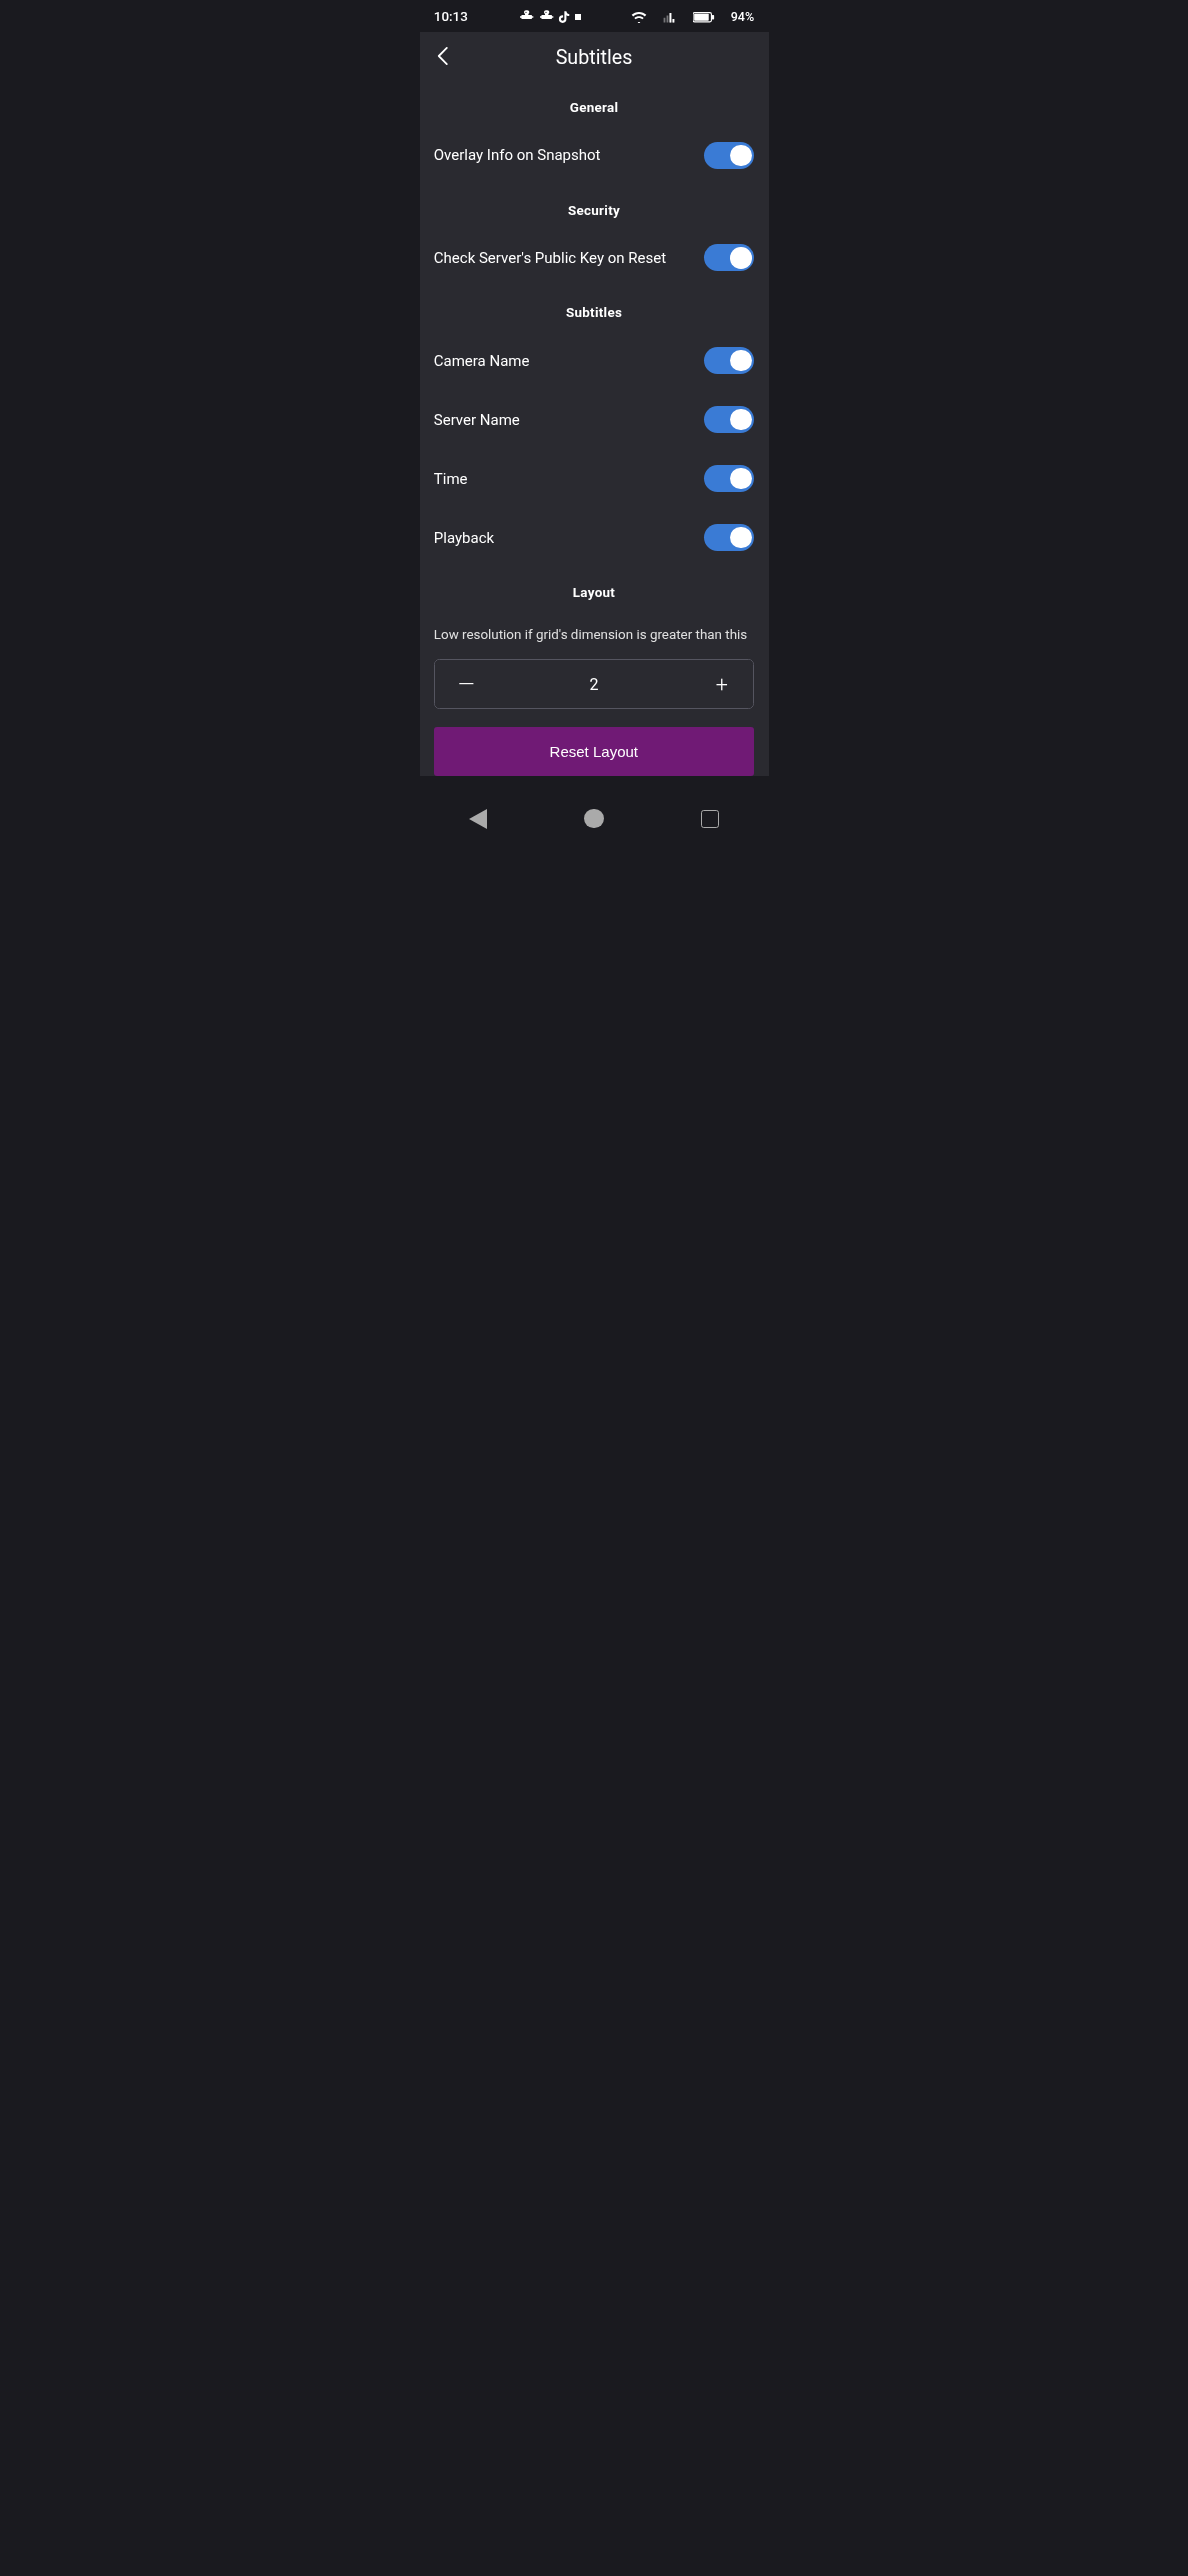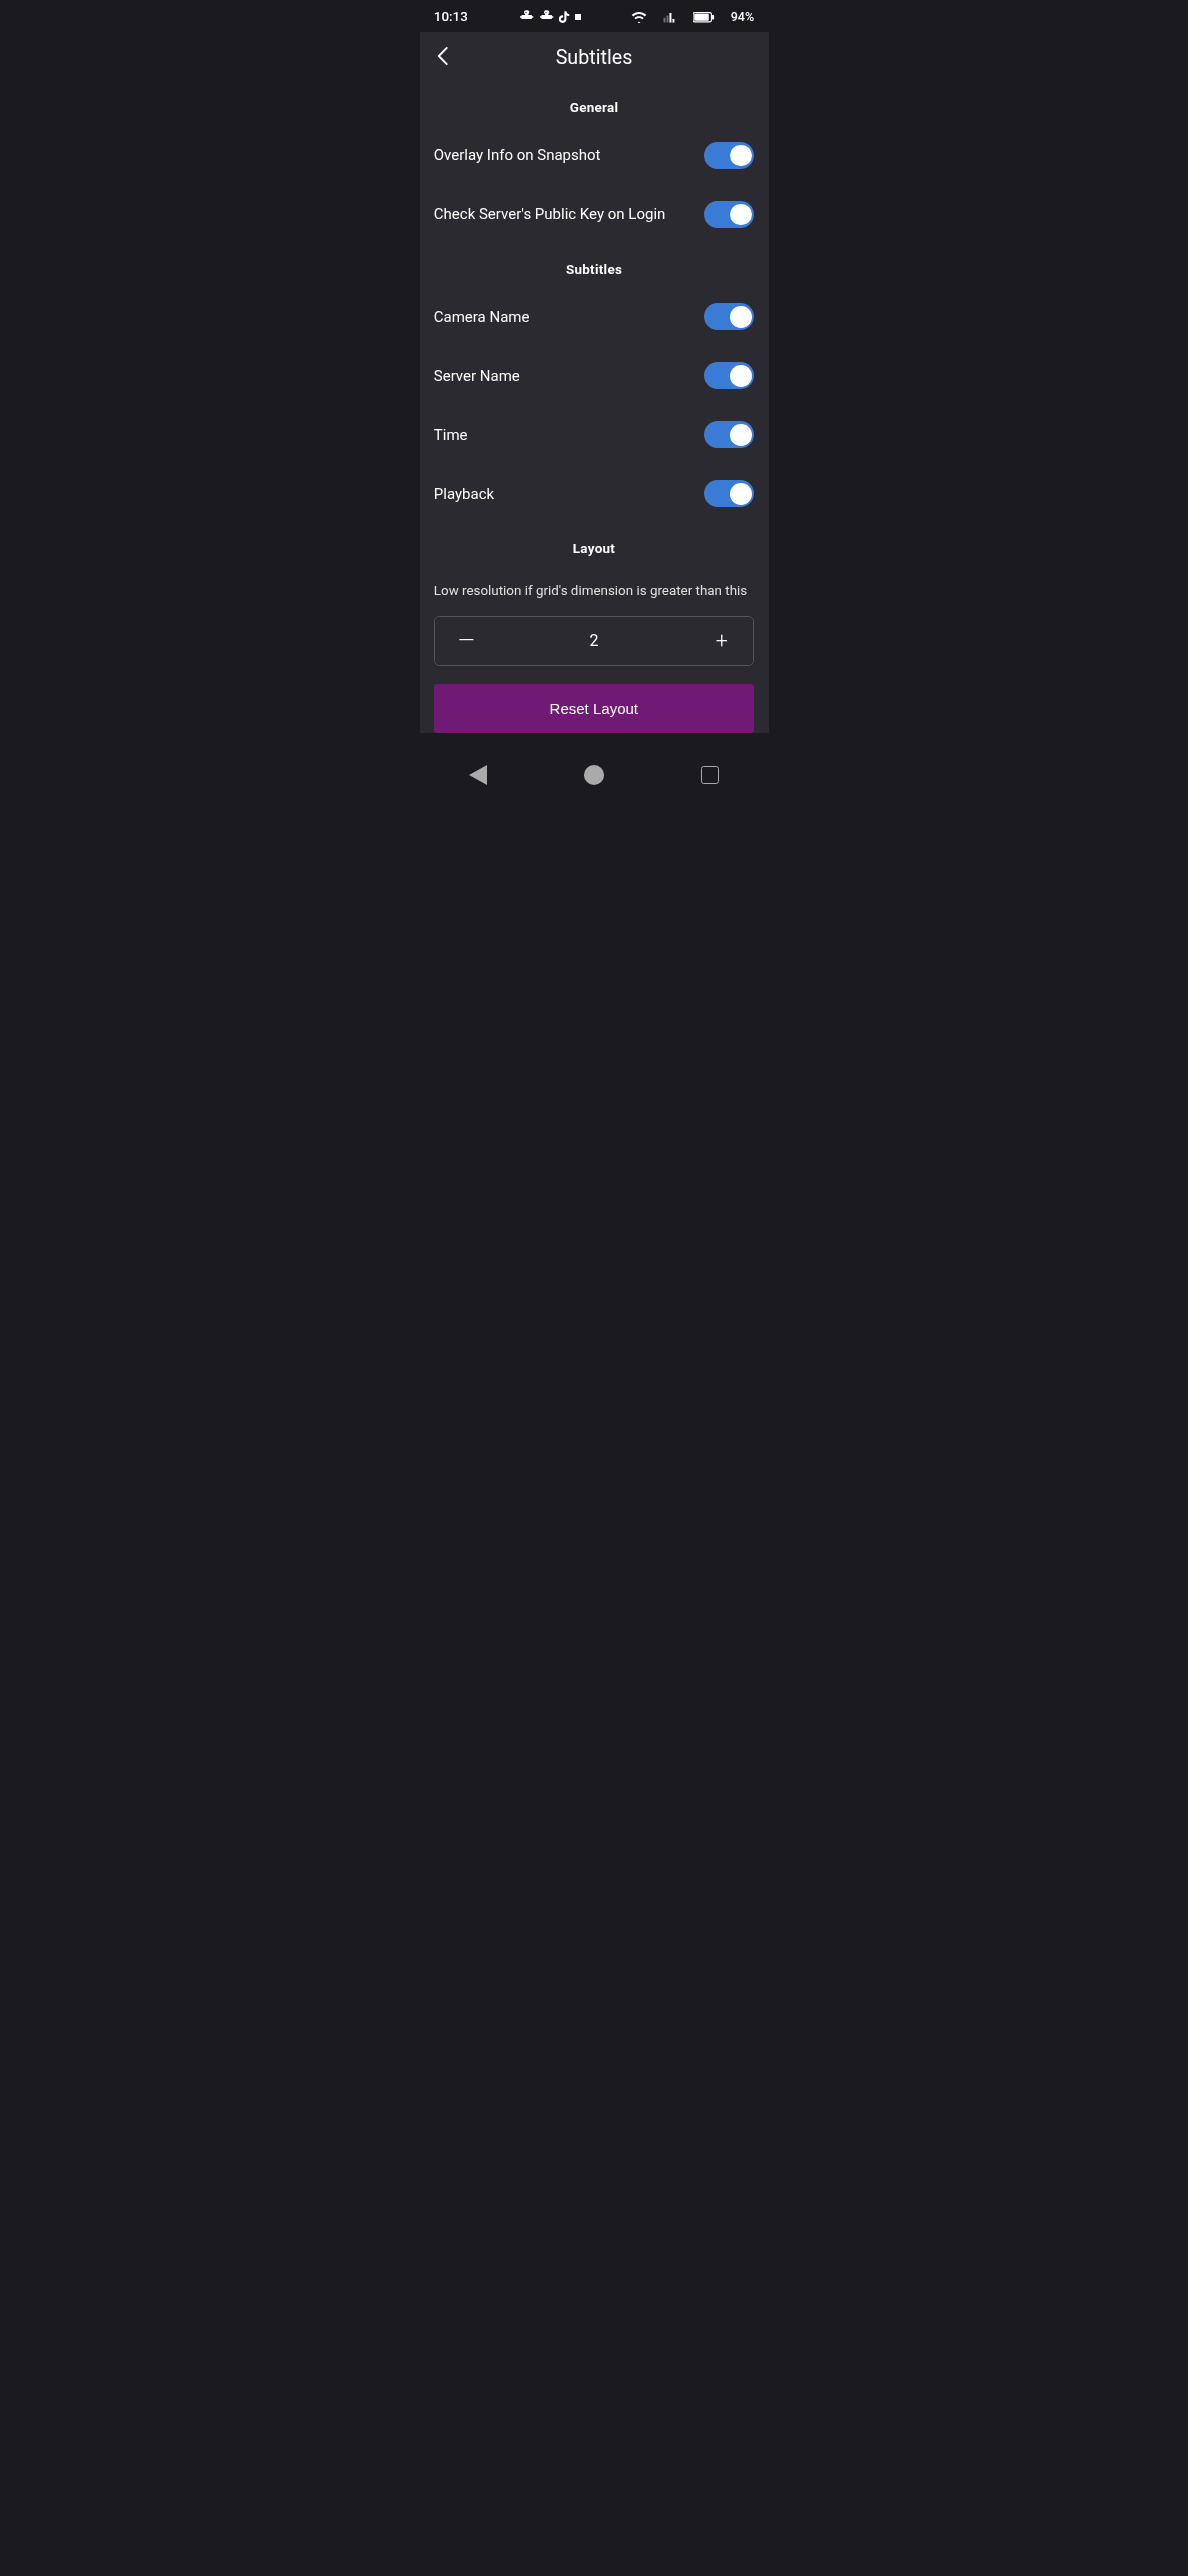--- a/index.html
+++ b/index.html
@@ -310,23 +310,24 @@
   <div class="section-header">General</div>
 
   <div class="setting-row">
     <span class="setting-label">Overlay Info on Snapshot</span>
     <label class="toggle-container">
       <input class="toggle-input" type="checkbox" checked="" style="">
       <span class="toggle-slider"></span>
     </label>
   </div>
 
-
-  <div class="setting-row">
-    <span class="setting-label">Check Server's Public Key on Login</span>
+  <div class="section-header">Security</div>
+
+  <div class="setting-row">
+    <span class="setting-label">Check Server's Public Key on Reset</span>
     <label class="toggle-container">
       <input class="toggle-input" type="checkbox" checked="" style="">
       <span class="toggle-slider"></span>
     </label>
   </div>
 
   <div class="section-header">Subtitles</div>
 
   <div class="setting-row">
     <span class="setting-label">Camera Name</span>

